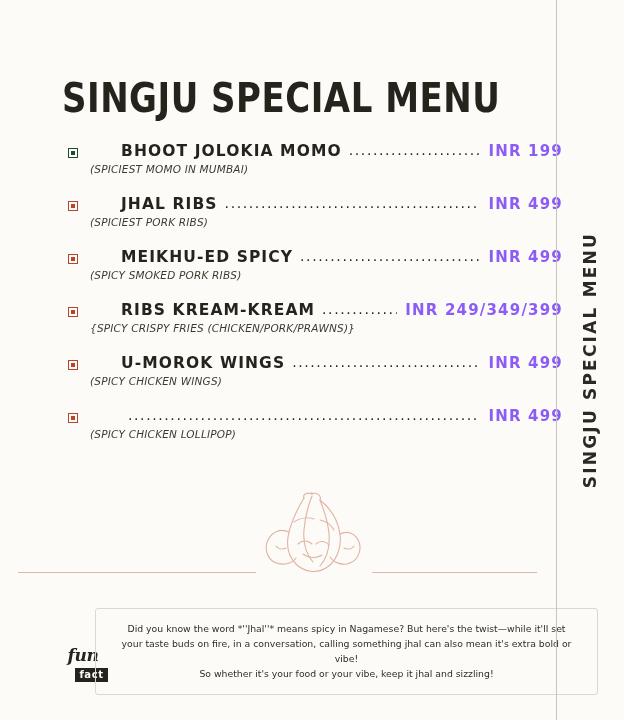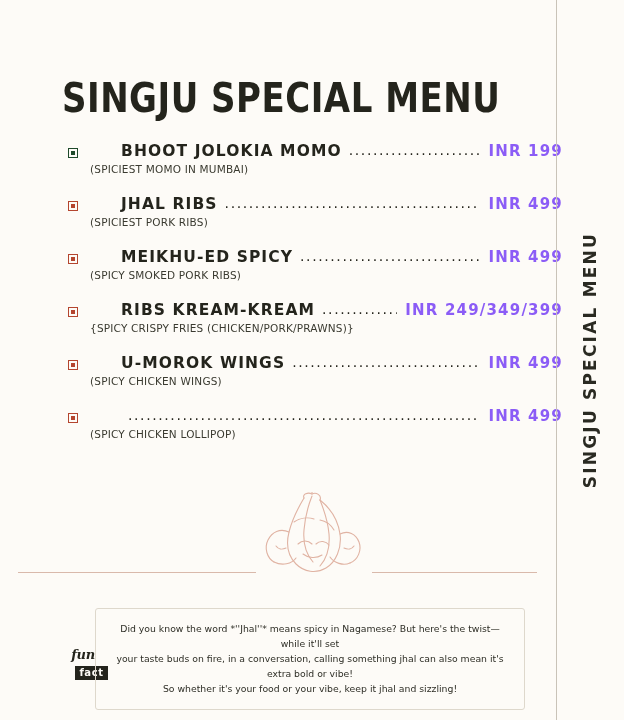--- a/index.html
+++ b/index.html
@@ -133,20 +133,21 @@
     letter-spacing: 1.2px;
     color: #8b5cf6;
     white-space: nowrap;
   }
   .sub {
     margin-top: 3px;
     font-family: "DejaVu Sans", sans-serif;
     font-size: 10.5px;
     letter-spacing: 0.2px;
     color: #3a3a30;
+    font-style: italic;
   }
   
   .chilli {
     position: absolute;
     left: 258px;
     top: 492px;
     width: 110px;
     height: 105px;
     opacity: 0.55;
   }
@@ -156,21 +157,21 @@
     height: 1px;
     background: #d9b9ab;
   }
   .divider.left { left: 18px; width: 238px; }
   .divider.right { left: 372px; width: 165px; }
 
   .factbox {
     position: absolute;
     left: 95px;
     top: 608px;
-    width: 430px;
+    width: 503px;
     box-sizing: border-box;
     border: 1px solid #ded8cc;
     border-radius: 3px;
     padding: 12px 16px 13px 16px;
     text-align: center;
   }
   .factbox p {
     margin: 0;
     font-family: "DejaVu Sans", sans-serif;
     font-size: 9.3px;
@@ -181,21 +182,21 @@
     position: absolute;
     left: 52px;
     top: 645px;
     width: 62px;
     text-align: center;
   }
   .funfact .fun {
     font-family: "DejaVu Serif", serif;
     font-style: italic;
     font-weight: bold;
-    font-size: 13px;
+    font-size: 17px;
     color: #24241c;
     letter-spacing: -0.3px;
   }
   .funfact .fact {
     display: inline-block;
     background: #24241c;
     color: #fdfbf7;
     font-family: "DejaVu Sans", sans-serif;
     font-weight: bold;
     font-size: 10px;

